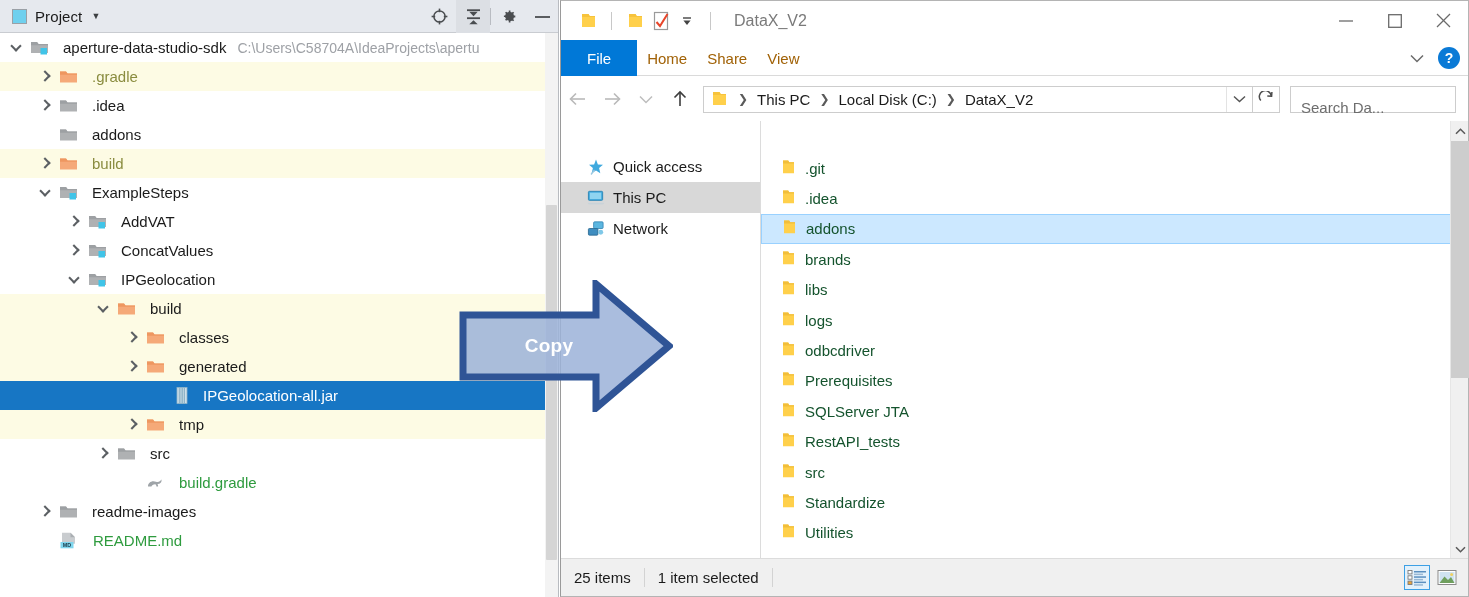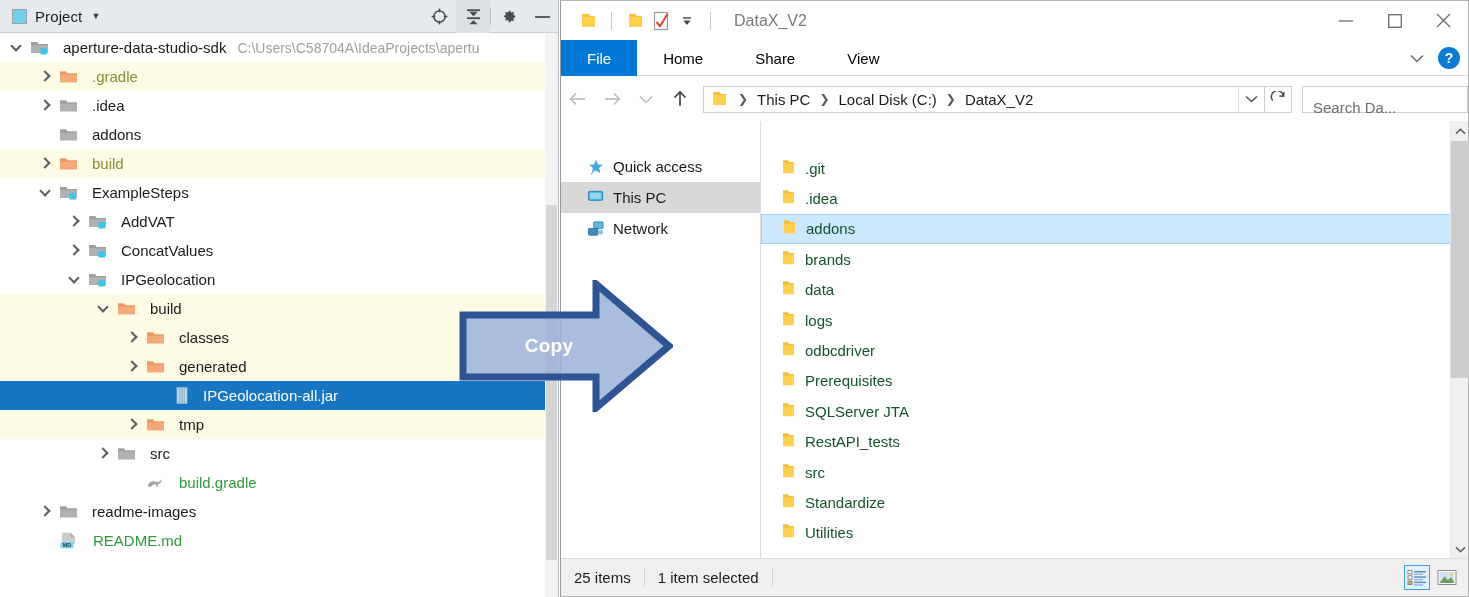--- a/index.html
+++ b/index.html
@@ -106,22 +106,22 @@
     width: 49px; height: 39px; display: flex; align-items: center; justify-content: center;
   }
 
   
   #ex-ribbon {
     position: absolute; left: 0; top: 39px; width: 907px; height: 36px;
     background: #ffffff; border-bottom: 1px solid #dadada;
   }
   #ex-tabs { display: flex; align-items: stretch; height: 36px; }
   .ex-tab {
-    height: 36px; padding: 0 26px; display: flex; align-items: center;
-    font-size: 15px; color: #000000;
+    height: 36px; padding: 0 10px; display: flex; align-items: center;
+    font-size: 15px; color: #a16207;
   }
   .ex-tab.file {
     background: #0078d7; color: #ffffff; padding: 0 26px;
   }
   #ex-ribbon-right {
     position: absolute; right: 8px; top: 0; height: 36px; display: flex; align-items: center; gap: 10px;
   }
   #help-btn {
     width: 22px; height: 22px; border-radius: 50%; background: #0a7ad6;
     color: #fff; font-size: 14px; font-weight: bold; display: flex;
@@ -138,21 +138,21 @@
     flex: 1; height: 27px; margin-left: 6px; margin-right: 10px;
     border: 1px solid #cdcdcd; background: #ffffff;
     display: flex; align-items: center; padding: 0 0 0 8px;
   }
   #crumbs { display: flex; align-items: center; flex: 1; font-size: 15px; color: #1b1b1b; }
   .crumb { padding: 0 2px; }
   .crumb-chev { color: #5a5a5a; font-size: 12px; margin: 0 7px; }
   #crumb-drop { width: 26px; display: flex; align-items: center; justify-content: center; border-left: 1px solid #e3e3e3; height: 25px;}
   #refresh-btn { width: 27px; height: 27px; display: flex; align-items: center; justify-content: center; border: 1px solid #cdcdcd; border-left: none; margin-left: -10px; margin-right: 10px;}
   #searchbox {
-    width: 166px; height: 27px; border: 1px solid #cdcdcd; 
+    width: 166px; height: 27px; border: 1px solid #cdcdcd; margin-right: 12px;
     display: flex; align-items: center; padding: 16px 6px 0 10px;
   }
   #search-input {
     border: none; outline: none; flex: 1; font-size: 15px; color: #6d6d6d;
     font-family: "Liberation Sans", sans-serif; background: transparent;
   }
   #search-input::placeholder { color: #6d6d6d; opacity: 1; }
 
   
   #ex-body {
@@ -677,21 +677,21 @@
                   <path d="M2 1.5h5.2l1 1.8H13v11H2z" fill="#FFD04B"></path>
                   <path d="M2 1.5h5.2l1 1.8H13v1.1H2z" fill="#F2BE3A"></path>
                 </svg></span>
               <span>brands</span>
             </div>
             <div class="frow">
               <span class="fico"><svg width="15" height="16" viewBox="0 0 15 16">
                   <path d="M2 1.5h5.2l1 1.8H13v11H2z" fill="#FFD04B"></path>
                   <path d="M2 1.5h5.2l1 1.8H13v1.1H2z" fill="#F2BE3A"></path>
                 </svg></span>
-              <span>data</span>
+              <span>libs</span>
             </div>
             <div class="frow">
               <span class="fico"><svg width="15" height="16" viewBox="0 0 15 16">
                   <path d="M2 1.5h5.2l1 1.8H13v11H2z" fill="#FFD04B"></path>
                   <path d="M2 1.5h5.2l1 1.8H13v1.1H2z" fill="#F2BE3A"></path>
                 </svg></span>
               <span>logs</span>
             </div>
             <div class="frow">
               <span class="fico"><svg width="15" height="16" viewBox="0 0 15 16">

